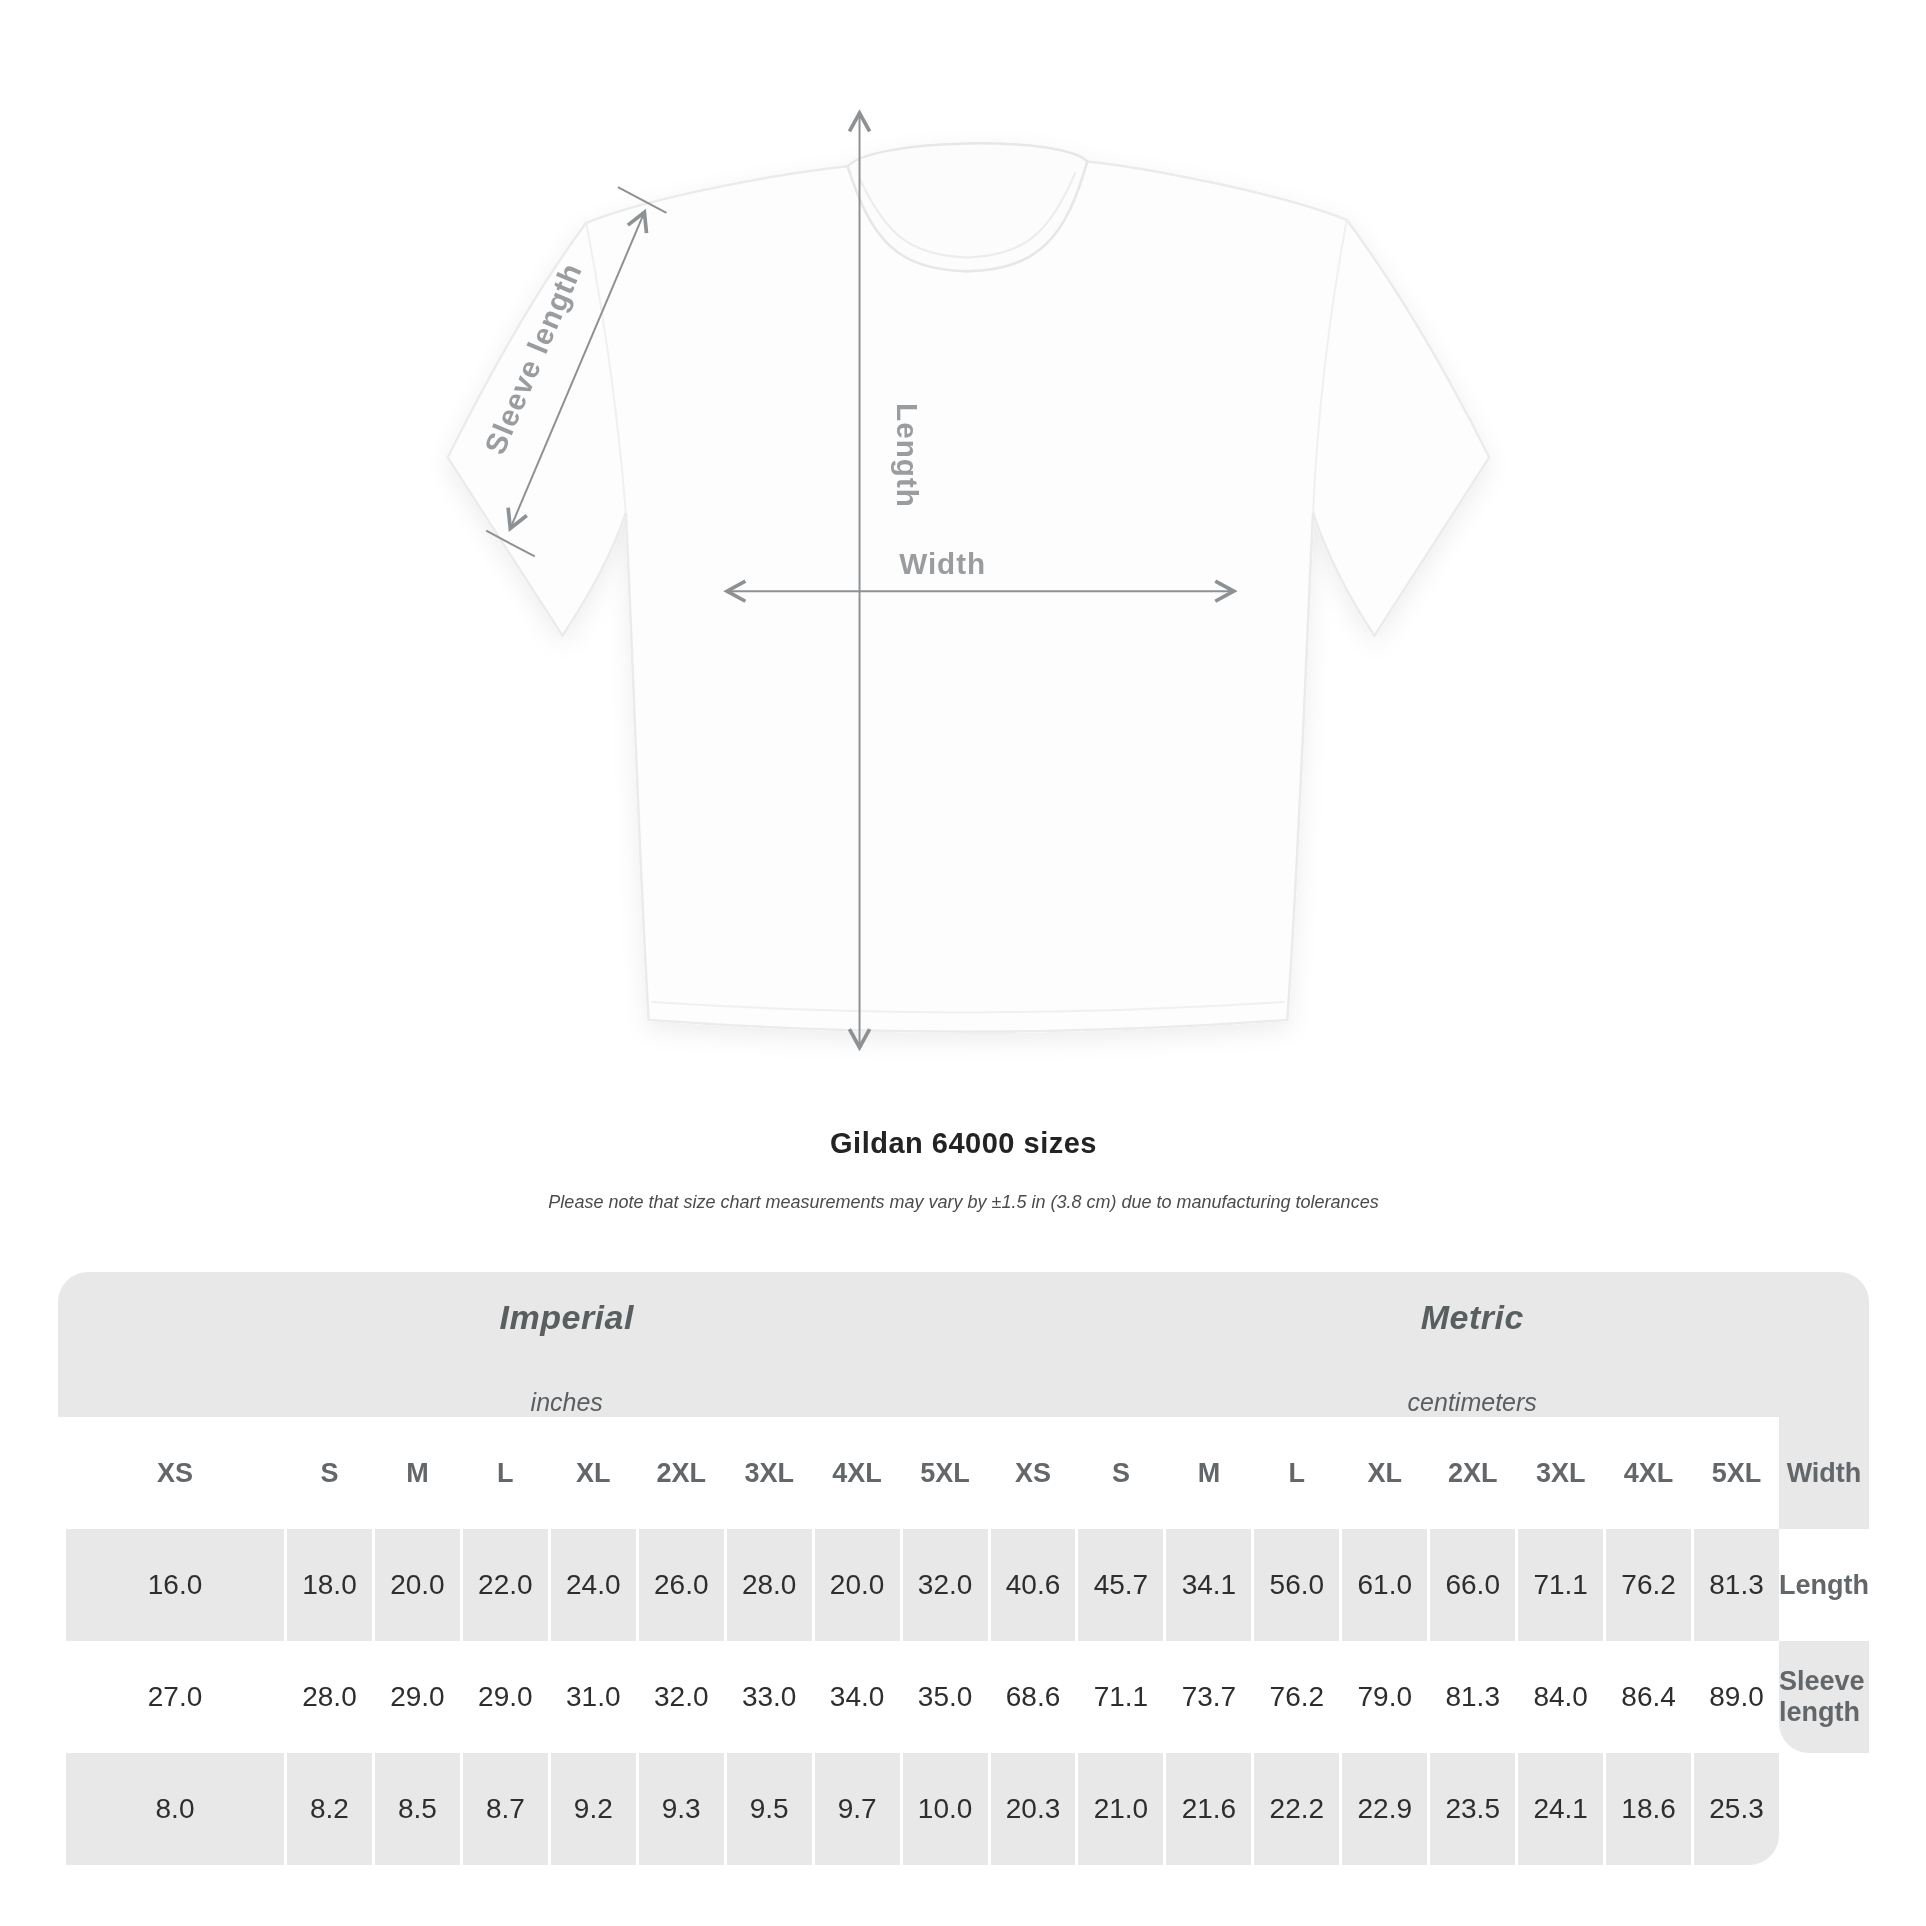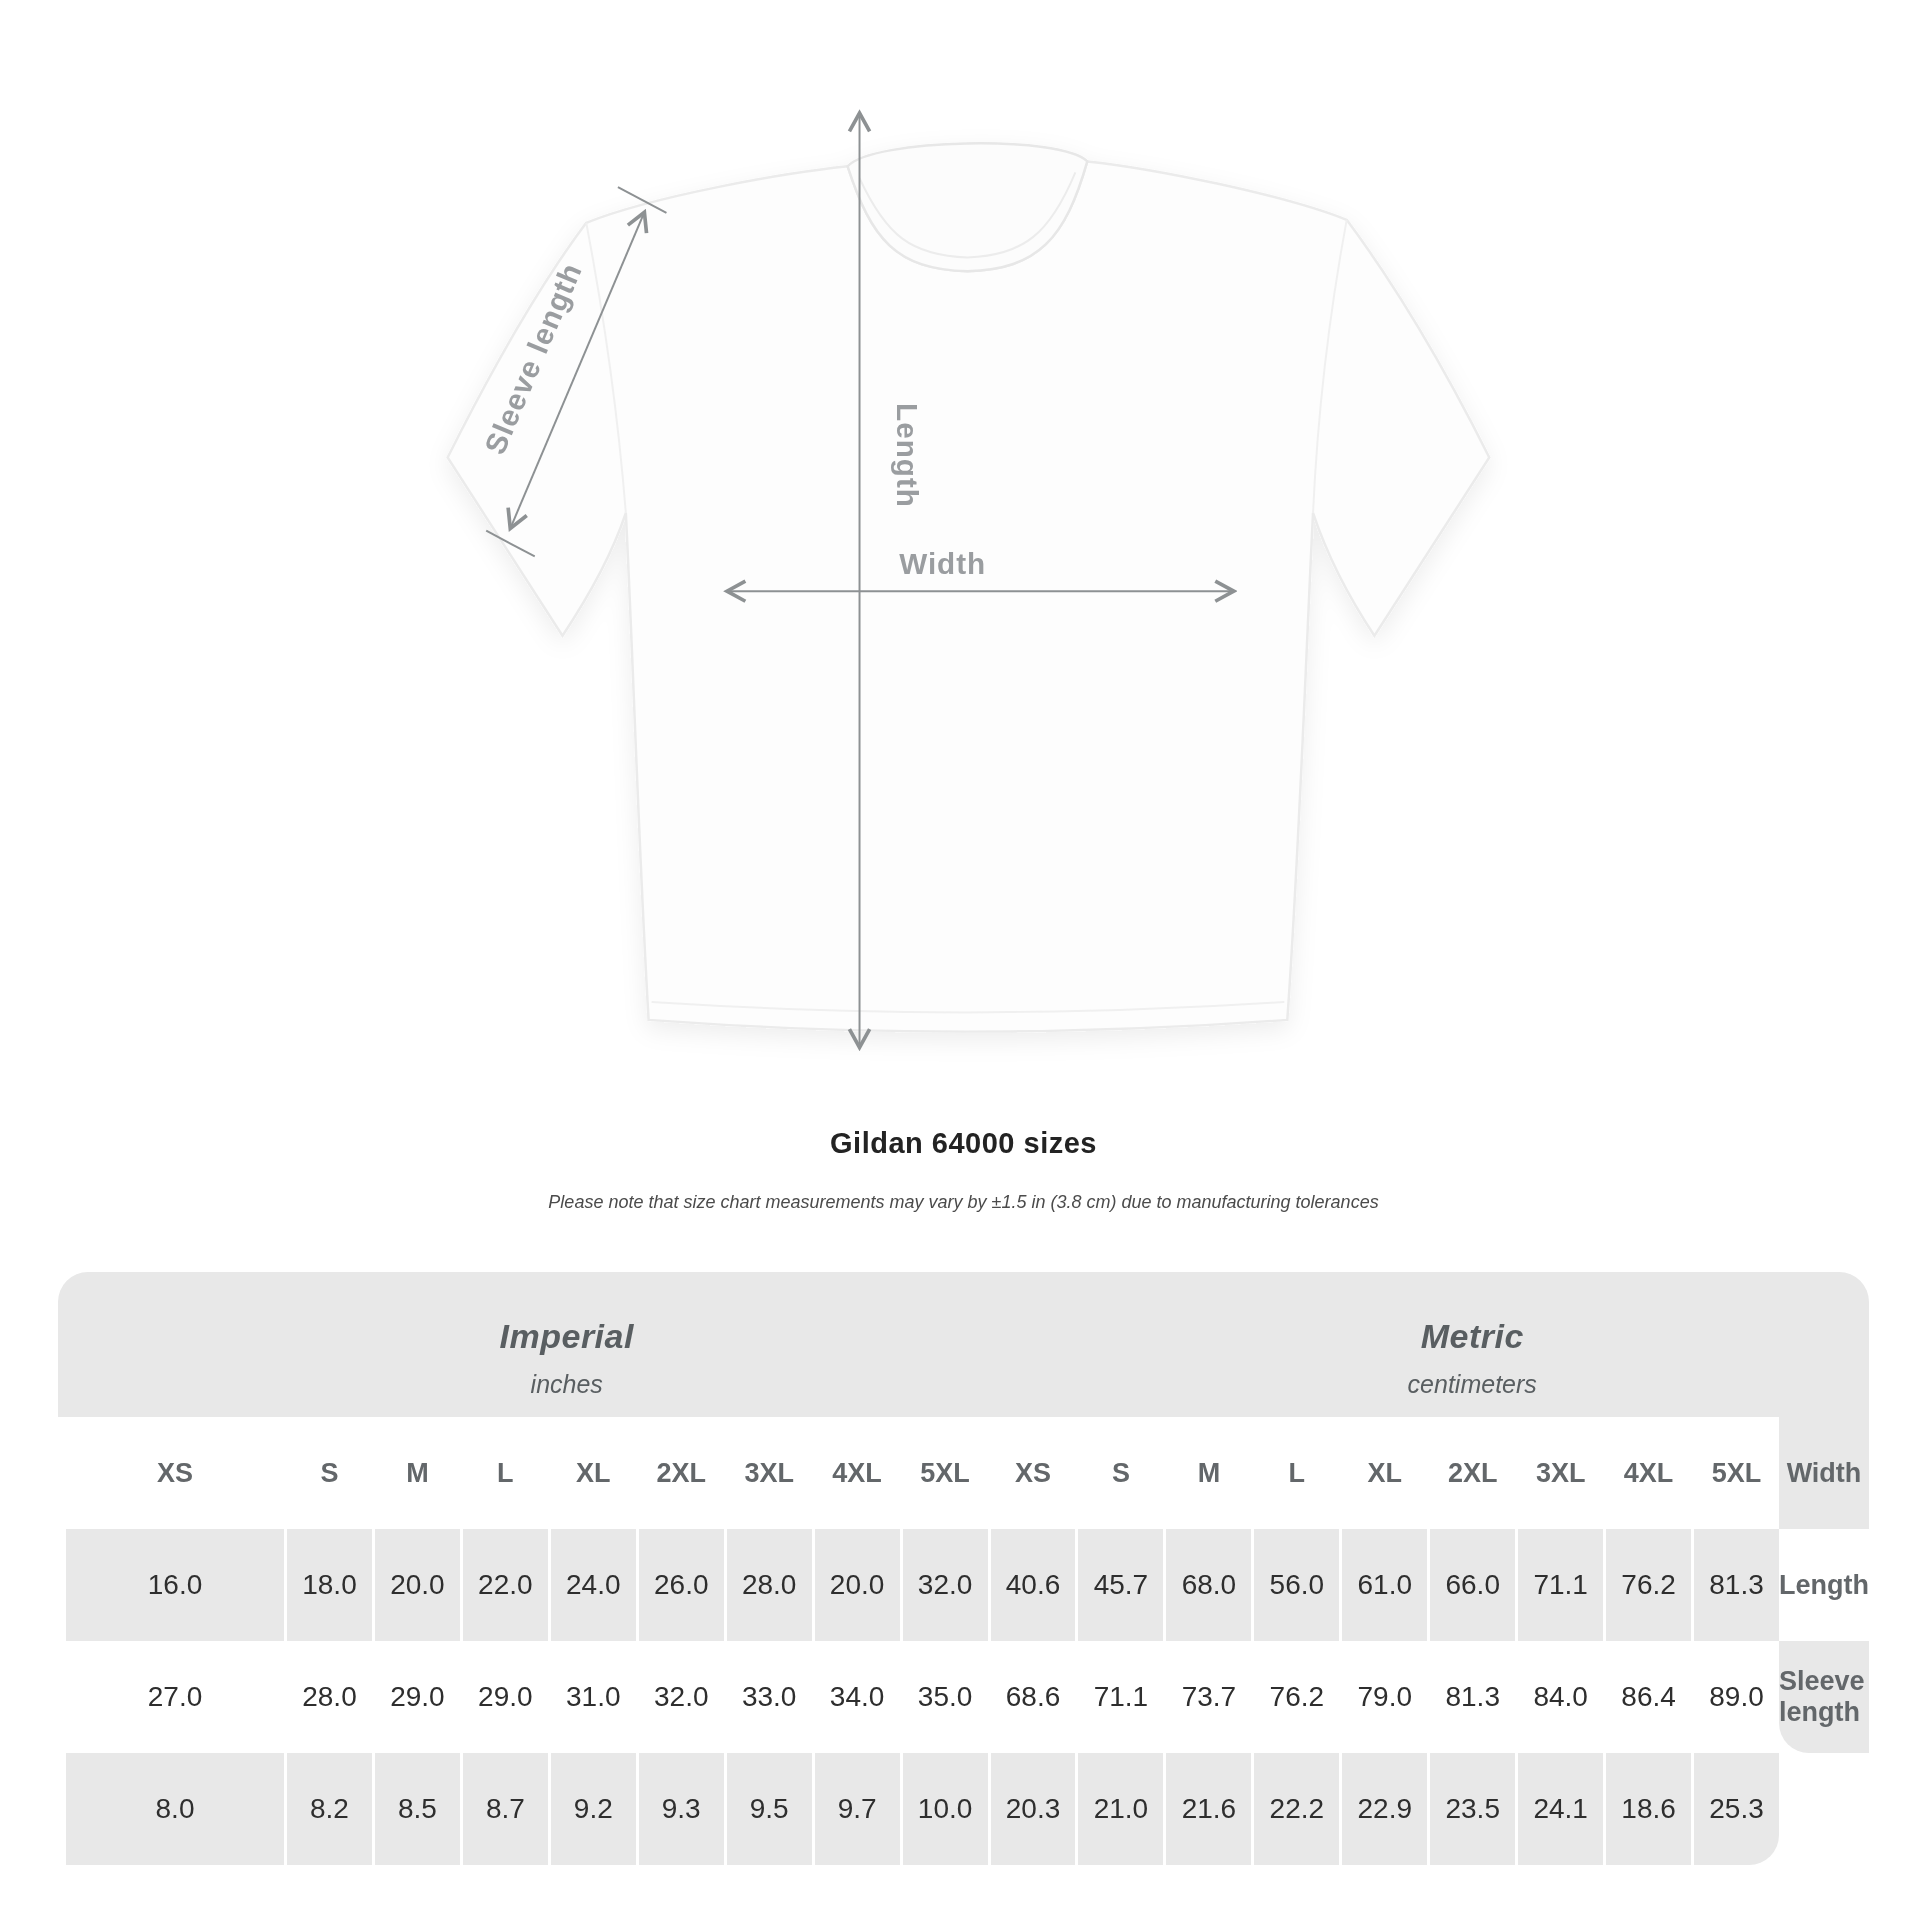--- a/index.html
+++ b/index.html
@@ -28,21 +28,21 @@
 
   
   .size-table{
     position:absolute;left:58px;top:1272px;width:1811px;height:592px;
     display:grid;
     grid-template-columns:226px repeat(18,1fr);
     grid-template-rows:145px repeat(4,112px);
   }
   .band{
     background:#e8e8e8;display:flex;flex-direction:column;align-items:center;
-    justify-content:center;padding-top:26px;box-sizing:border-box;
+    justify-content:space-between;padding-top:26px;box-sizing:border-box;
   }
   .band-left{grid-column:1 / span 10;border-top-left-radius:30px;}
   .band-right{grid-column:11 / span 9;border-top-right-radius:30px;}
   .band-title{font-size:34px;font-weight:bold;font-style:italic;color:#595e61;letter-spacing:0.5px;}
   .band-sub{font-size:25px;font-style:italic;color:#595e61;margin-top:14px;}
 
   .cell{
     display:flex;align-items:center;justify-content:center;
     box-sizing:border-box;background:transparent;
   }
@@ -150,21 +150,21 @@
       <div class="cell val data-col shade">18.0</div>
       <div class="cell val data-col shade">20.0</div>
       <div class="cell val data-col shade">22.0</div>
       <div class="cell val data-col shade">24.0</div>
       <div class="cell val data-col shade">26.0</div>
       <div class="cell val data-col shade">28.0</div>
       <div class="cell val data-col shade">20.0</div>
       <div class="cell val data-col shade">32.0</div>
       <div class="cell val data-col shade">40.6</div>
       <div class="cell val data-col shade">45.7</div>
-      <div class="cell val data-col shade">68.0</div>
+      <div class="cell val data-col shade">34.1</div>
       <div class="cell val data-col shade">56.0</div>
       <div class="cell val data-col shade">61.0</div>
       <div class="cell val data-col shade">66.0</div>
       <div class="cell val data-col shade">71.1</div>
       <div class="cell val data-col shade">76.2</div>
       <div class="cell val data-col shade">81.3</div>
       <div class="cell rowlabel">Length</div>
       <div class="cell val data-col first-data">27.0</div>
       <div class="cell val data-col">28.0</div>
       <div class="cell val data-col">29.0</div>

